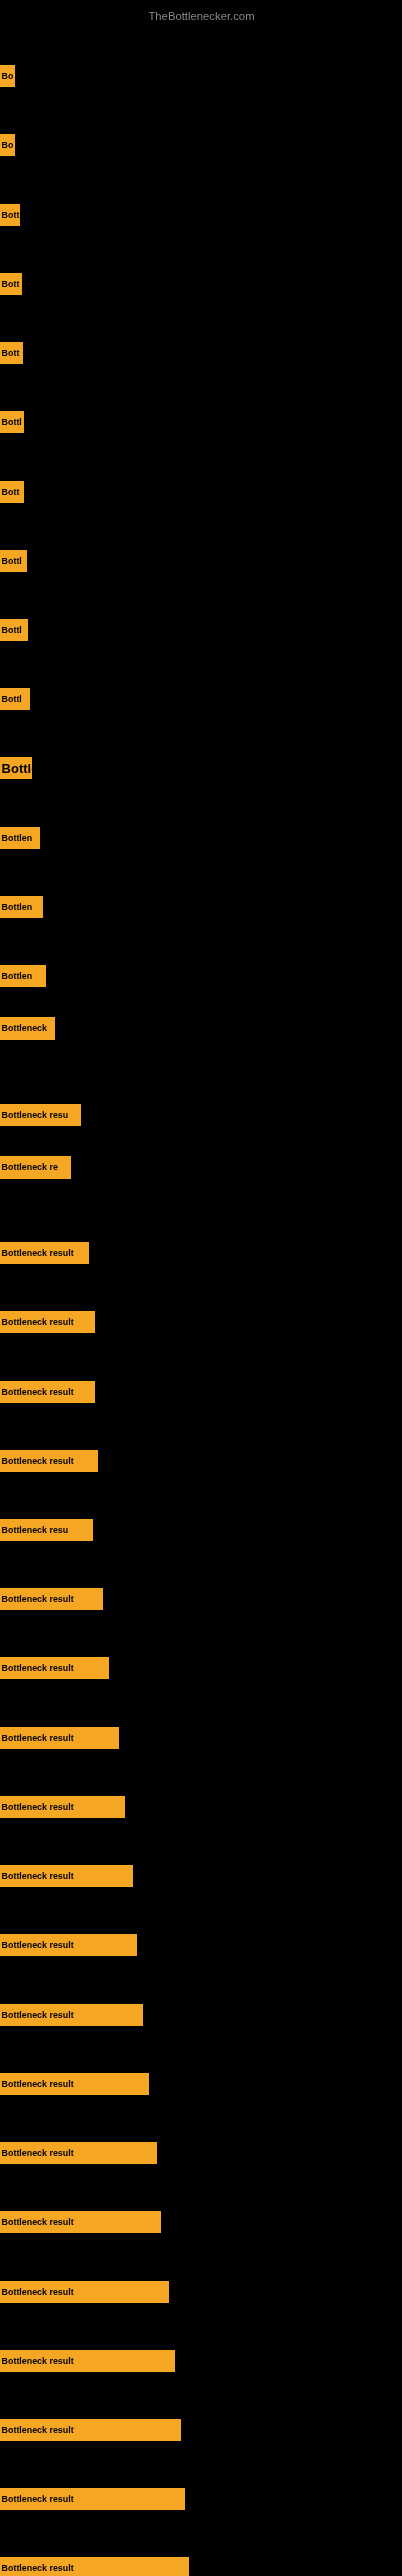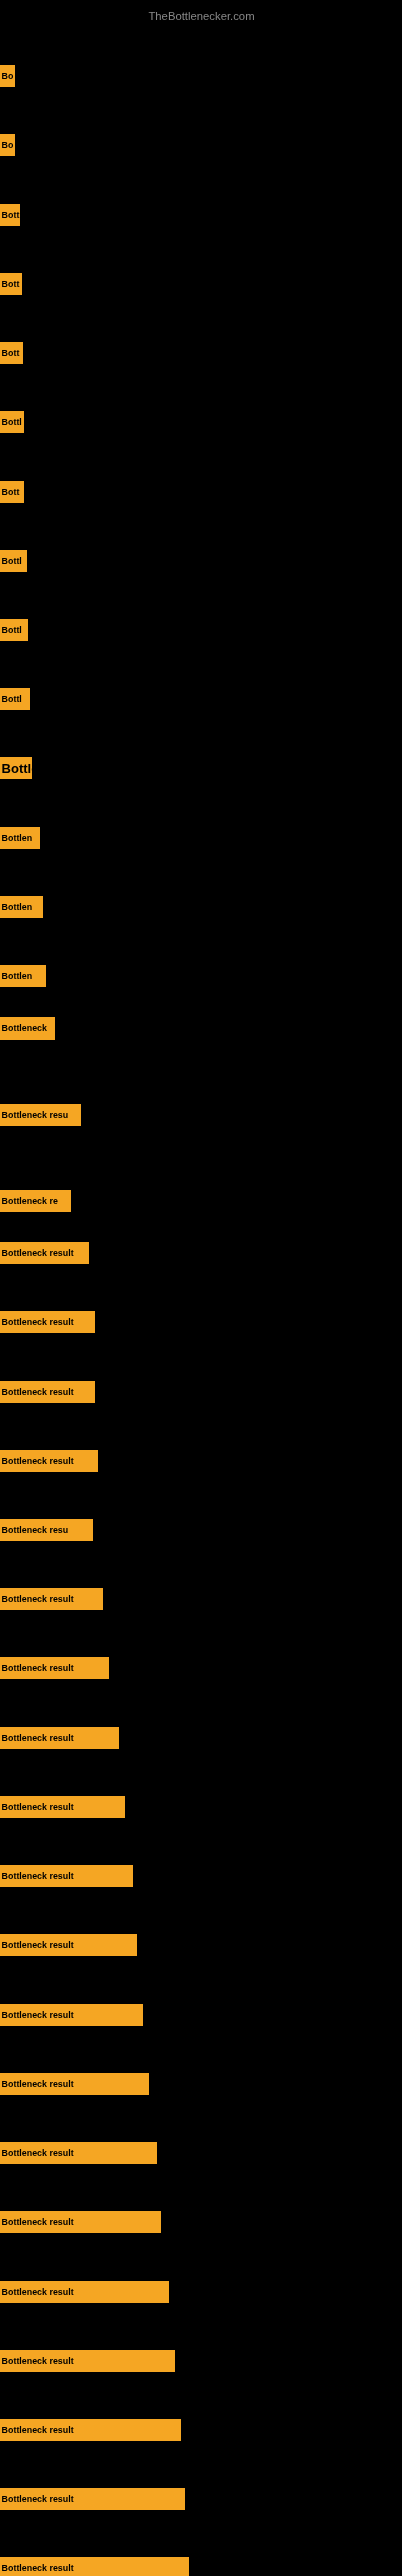--- a/index.html
+++ b/index.html
@@ -81,21 +81,21 @@
     </div>
     <div style="position: absolute; top: 924px; left: 0px; width: 100%; height: 56px; display: flex; align-items: center;">
       <div style="background-color: rgb(245, 166, 35); color: rgb(0, 0, 0); font-weight: bold; font-size: 8.9px; width: 46px; height: 22.5px; display: flex; align-items: center; padding: 0px 1.6px; overflow: hidden; white-space: nowrap;">Bottlen</div>
     </div>
     <div style="position: absolute; top: 993px; left: 0px; width: 100%; height: 56px; display: flex; align-items: flex-start;">
       <div style="background-color: rgb(245, 166, 35); color: rgb(0, 0, 0); font-weight: bold; font-size: 8.9px; width: 55px; height: 22.5px; display: flex; align-items: center; padding: 0px 1.6px; overflow: hidden; white-space: nowrap;">Bottleneck</div>
     </div>
     <div style="position: absolute; top: 1063px; left: 0px; width: 100%; height: 56px; display: flex; align-items: center;">
       <div style="background-color: rgb(245, 166, 35); color: rgb(0, 0, 0); font-weight: bold; font-size: 8.9px; width: 81px; height: 22.5px; display: flex; align-items: center; padding: 0px 1.6px; overflow: hidden; white-space: nowrap;">Bottleneck resu</div>
     </div>
-    <div style="position: absolute; top: 1132px; left: 0px; width: 100%; height: 56px; display: flex; align-items: flex-end;">
+    <div style="position: absolute; top: 1132px; left: 0px; width: 100%; height: 56px; display: flex; align-items: flex-start;">
       <div style="background-color: rgb(245, 166, 35); color: rgb(0, 0, 0); font-weight: bold; font-size: 8.9px; width: 71px; height: 22.5px; display: flex; align-items: center; padding: 0px 1.6px; overflow: hidden; white-space: nowrap;">Bottleneck re</div>
     </div>
     <div style="position: absolute; top: 1201px; left: 0px; width: 100%; height: 56px; display: flex; align-items: center;">
       <div style="background-color: rgb(245, 166, 35); color: rgb(0, 0, 0); font-weight: bold; font-size: 8.9px; width: 89px; height: 22.5px; display: flex; align-items: center; padding: 0px 1.6px; overflow: hidden; white-space: nowrap;">Bottleneck result</div>
     </div>
     <div style="position: absolute; top: 1270px; left: 0px; width: 100%; height: 56px; display: flex; align-items: center;">
       <div style="background-color: rgb(245, 166, 35); color: rgb(0, 0, 0); font-weight: bold; font-size: 8.9px; width: 95px; height: 22.5px; display: flex; align-items: center; padding: 0px 1.6px; overflow: hidden; white-space: nowrap;">Bottleneck result</div>
     </div>
     <div style="position: absolute; top: 1340px; left: 0px; width: 100%; height: 56px; display: flex; align-items: center;">
       <div style="background-color: rgb(245, 166, 35); color: rgb(0, 0, 0); font-weight: bold; font-size: 8.9px; width: 95px; height: 22.5px; display: flex; align-items: center; padding: 0px 1.6px; overflow: hidden; white-space: nowrap;">Bottleneck result</div>

